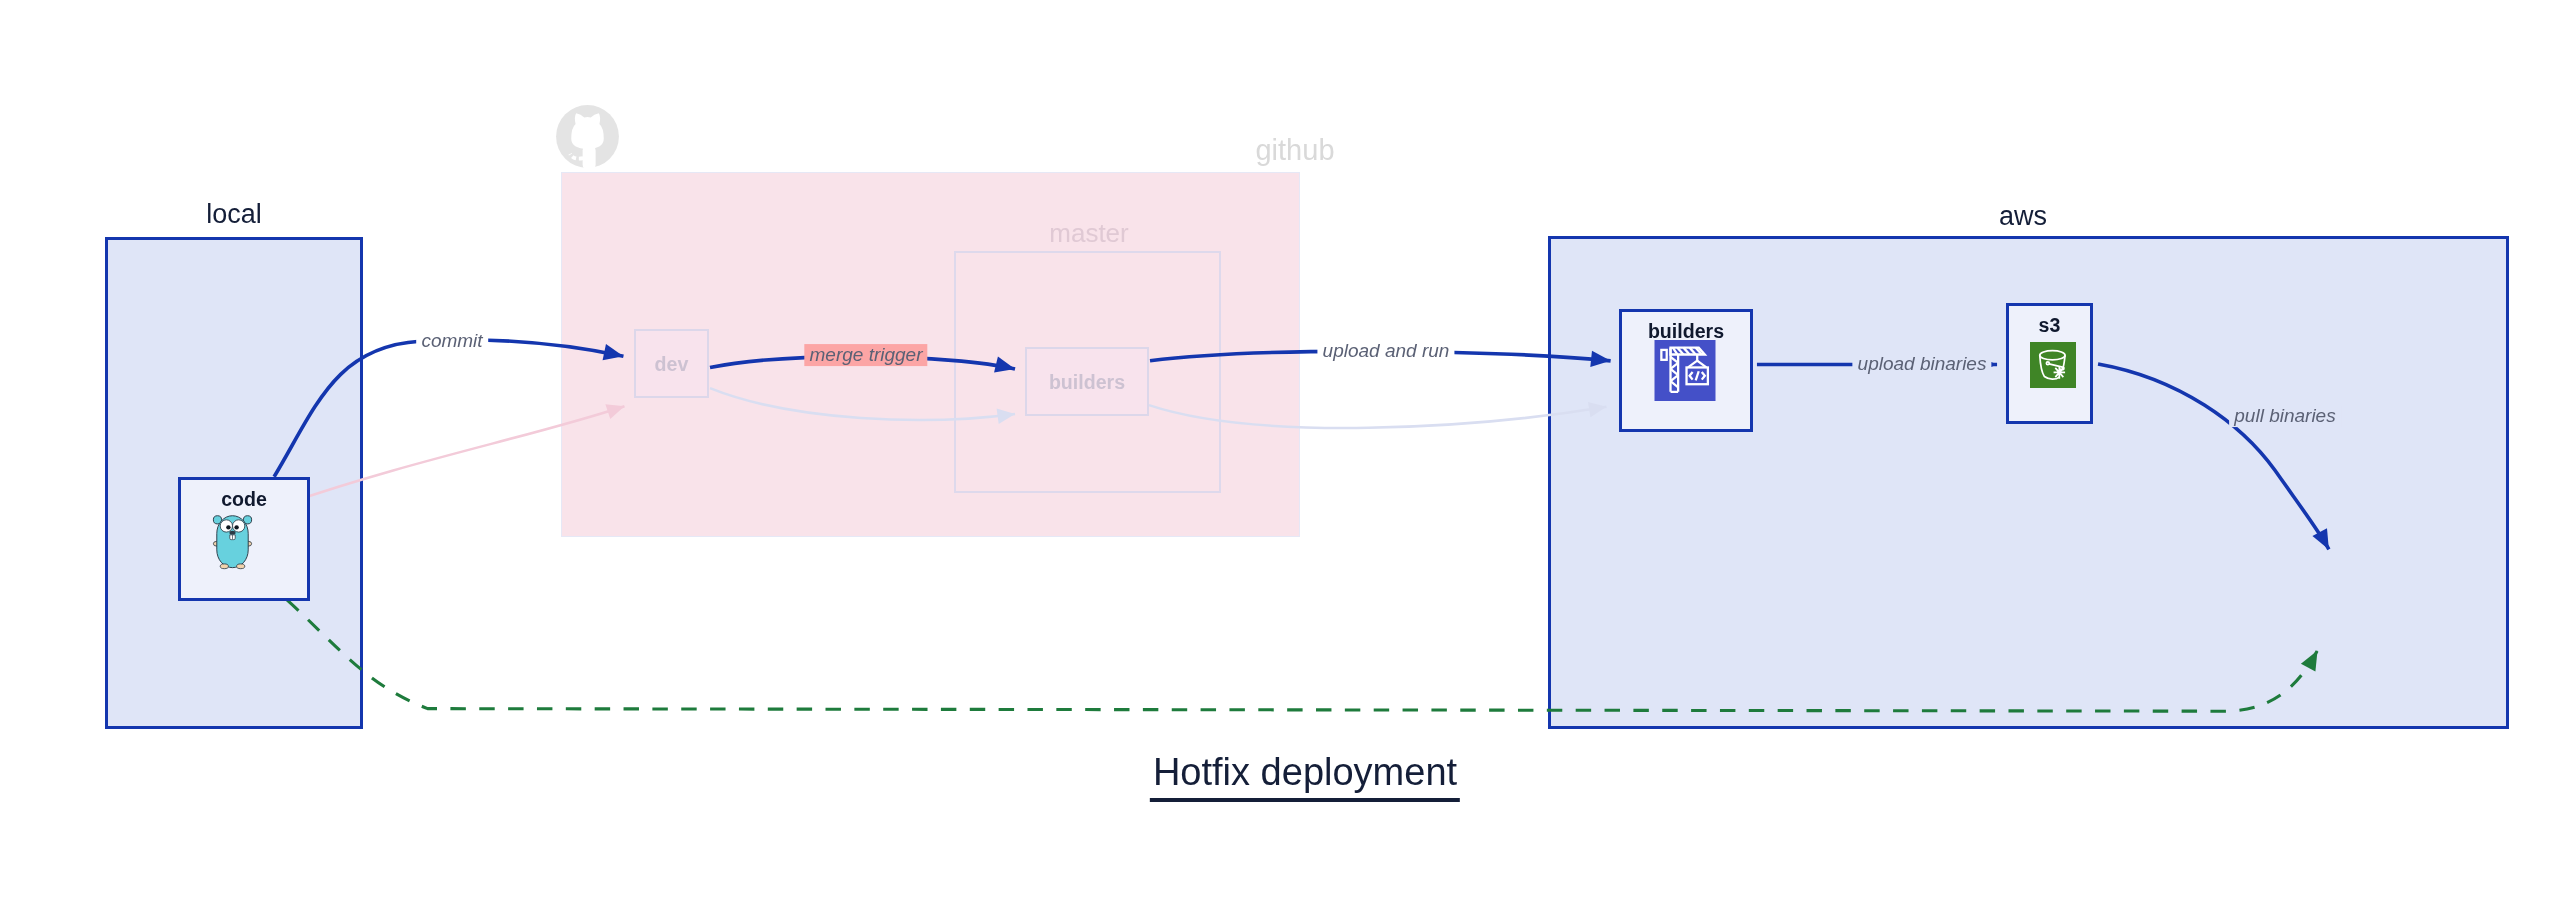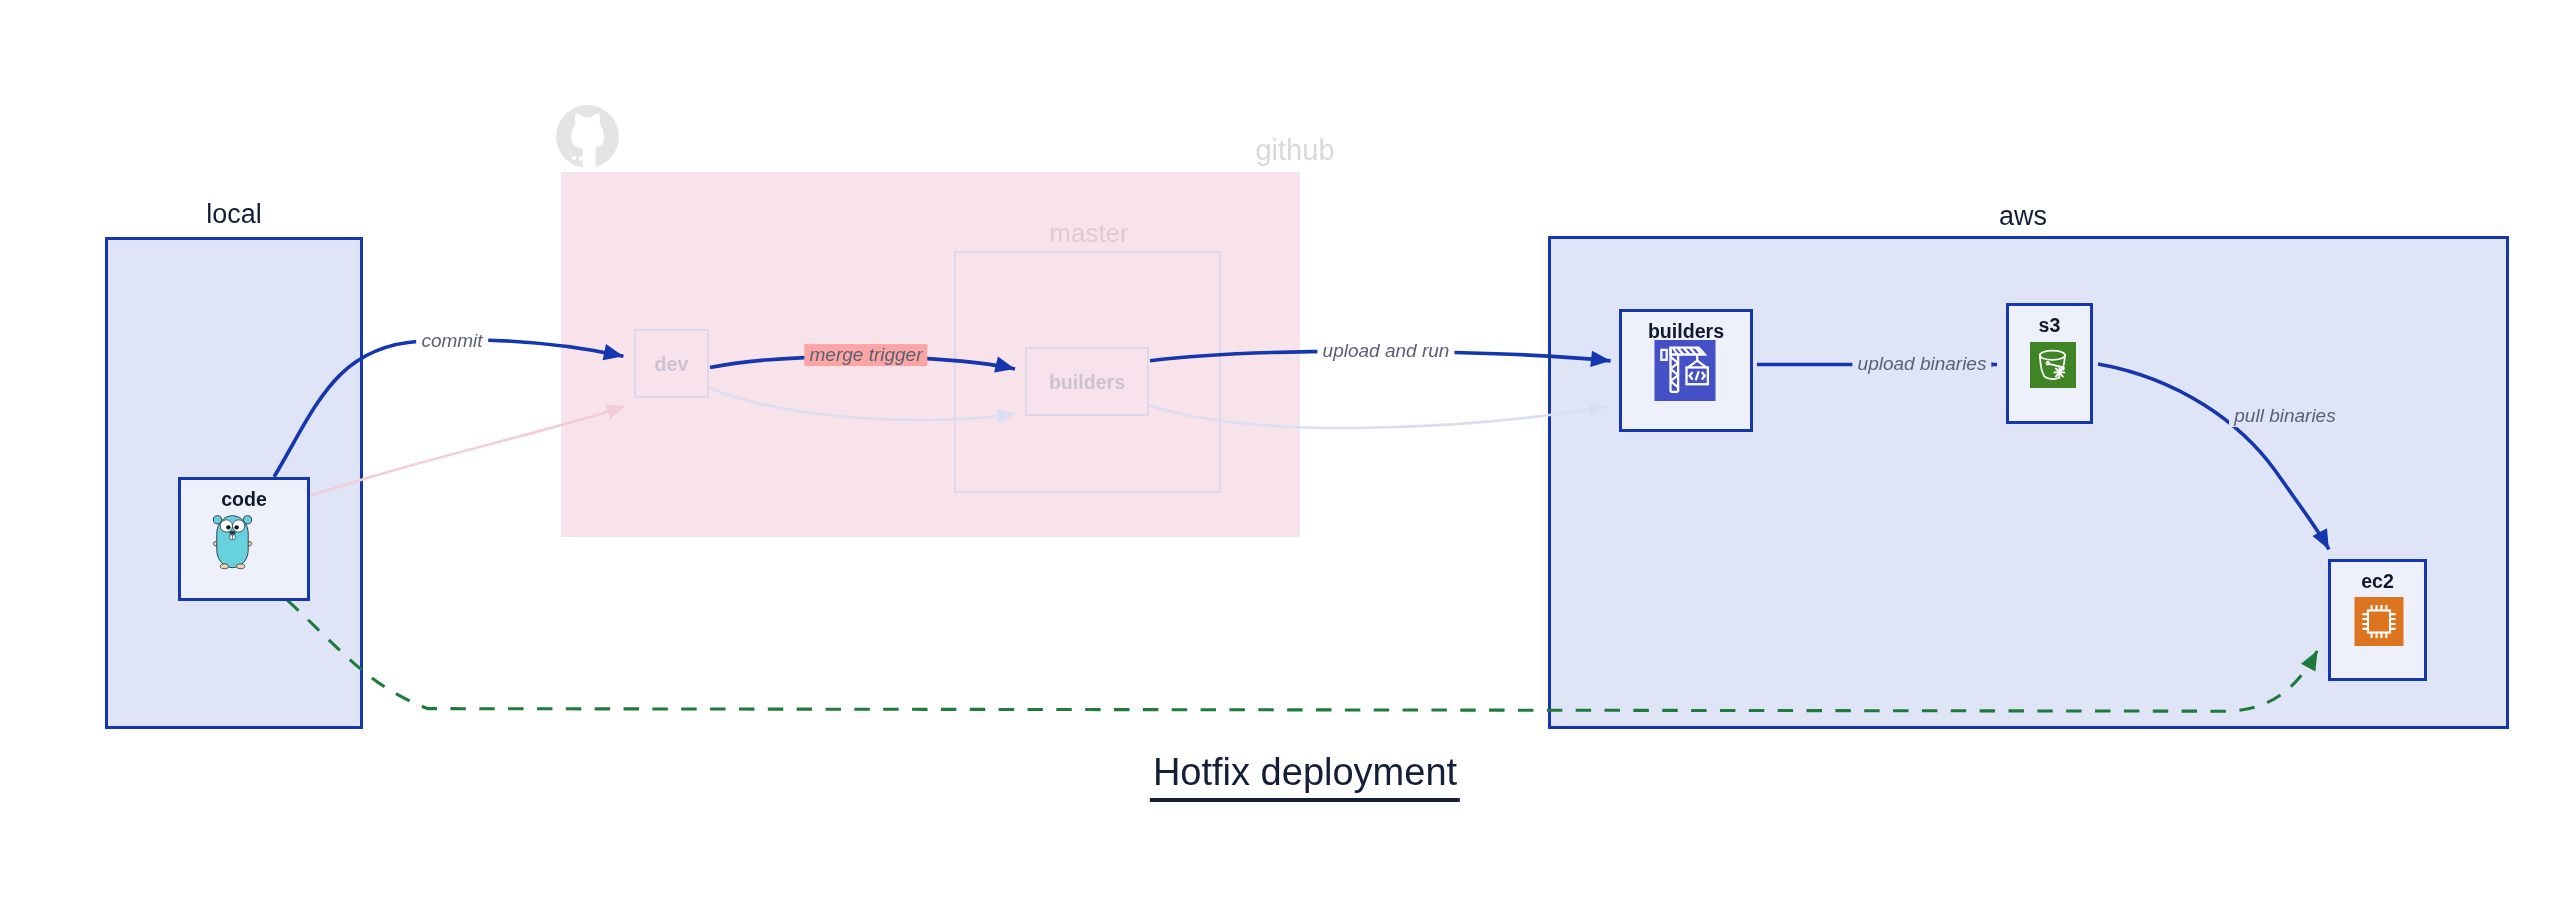--- a/index.html
+++ b/index.html
@@ -171,33 +171,20 @@
         <path d="M61,23 C60,33 59,40 57,47"></path>
         <circle cx="31" cy="37" r="2.5"></circle>
         <path d="M33,38 L58,44 C60,45 59,49 56,48 L52,47"></path>
       </g>
       <g stroke="#ffffff" stroke-width="3" fill="none">
         <path d="M51,42 V64 M41,53 H61 M44,45 L58,61 M58,45 L44,61"></path>
       </g>
     </svg>
   </div>
 
-  <div class="node hot" style="left:2328px;top:559px;width:99px;height:122px;">
-    <div class="node-label">ec2</div>
-    <svg class="node-icon" style="left:23px;top:35px;" width="50" height="49" viewBox="0 0 80 80">
-      <rect x="0" y="0" width="80" height="80" fill="#dd7420"></rect>
-      <g stroke="#ffffff" stroke-width="3.4" fill="none">
-        <rect x="22" y="22" width="36" height="36"></rect>
-        <path d="M28,22 V13 M36,22 V13 M44,22 V13 M52,22 V13"></path>
-        <path d="M28,58 V67 M36,58 V67 M44,58 V67 M52,58 V67"></path>
-        <path d="M22,28 H13 M22,36 H13 M22,44 H13 M22,52 H13"></path>
-        <path d="M58,28 H67 M58,36 H67 M58,44 H67 M58,52 H67"></path>
-      </g>
-    </svg>
-  </div>
 
   <div class="edge-label lbl-on-white" style="left:419px;top:341px;margin-left:33px;">commit</div>
   <div class="edge-label lbl-on-pink" style="left:866px;top:355px;">merge trigger</div>
   <div class="edge-label lbl-on-white" style="left:1386px;top:351px;">upload and run</div>
   <div class="edge-label lbl-on-blue" style="left:1882px;top:364px;">upload binaries</div>
   <div class="edge-label lbl-on-blue" style="left:2245px;top:416px;">pull binaries</div>
 
   <div class="diagram-title">Hotfix deployment</div>
 
 </div>

